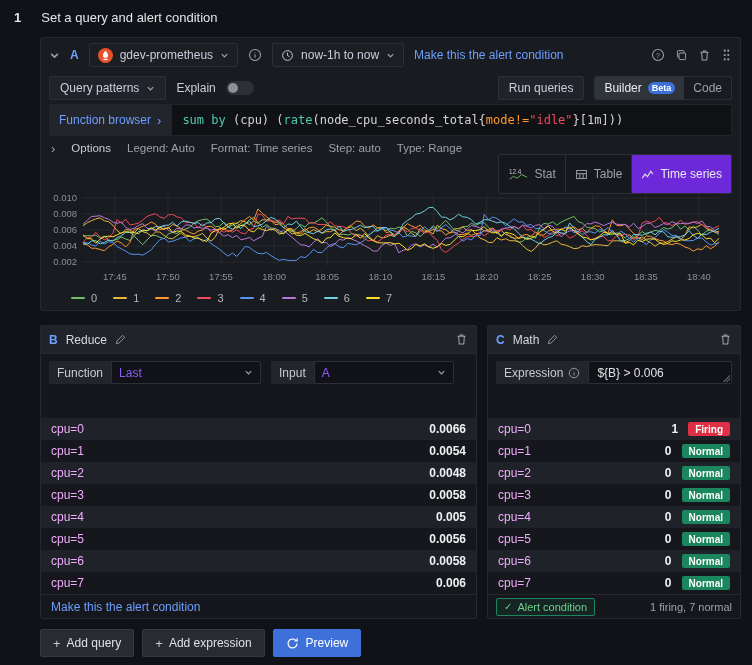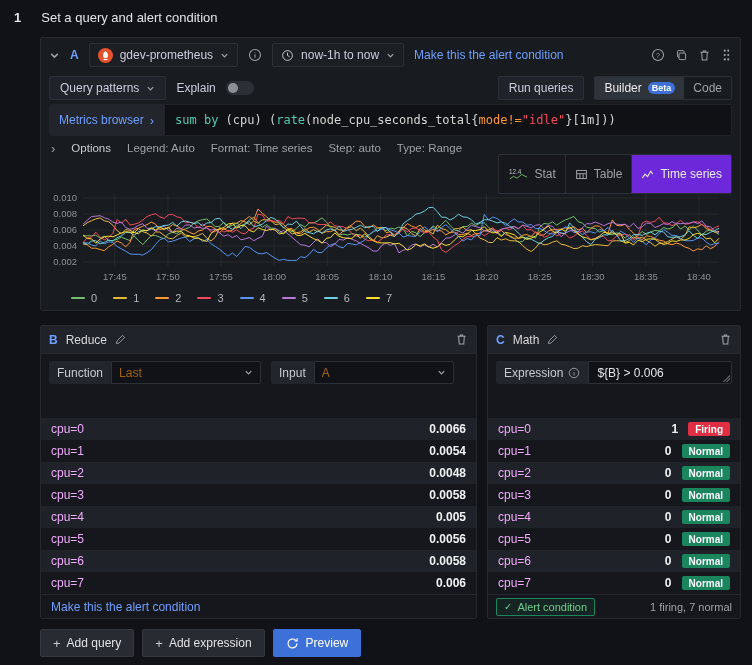--- a/index.html
+++ b/index.html
@@ -48,21 +48,21 @@
 .panels{display:flex;gap:10px;margin-top:14px}
 .panel-b{width:437px;display:flex;flex-direction:column}
 .panel-c{flex:1;display:flex;flex-direction:column}
 .panel-header{display:flex;align-items:center;gap:8px;height:28px;padding:0 8px;background:#202329;border-bottom:1px solid #26282e}
 .panel-title{font-size:12px;color:#d8d9dd}
 .panel-body{background:#16171c;display:flex;flex-direction:column;flex:1}
 .controls{height:64px;padding:7px 8px;display:flex;flex-direction:column;gap:4px}
 .ctl-row{display:flex;gap:10px}
 .inline-field{display:flex;align-items:stretch}
 .field-label{display:flex;align-items:center;gap:5px;background:#22252b;color:#c9cad1;padding:0 8px;font-size:12px;border-radius:2px 0 0 2px;height:23px}
-.select{display:flex;align-items:center;justify-content:space-between;gap:14px;background:#111217;border:1px solid #2c2f36;border-radius:0 2px 2px 0;height:23px;padding:0 7px;font-size:12px;color:#a16207;cursor:pointer}
+.select{display:flex;align-items:center;justify-content:space-between;gap:14px;background:#111217;border:1px solid #2c2f36;border-radius:0 2px 2px 0;height:23px;padding:0 7px;font-size:12px;color:#8b5cf6;cursor:pointer}
 .expr-field{flex:1}
 .expr-input{flex:1;position:relative}
 .expr-input input{width:100%;height:23px;background:#111217;border:1px solid #2c2f36;border-radius:0 2px 2px 0;color:#e0e1e5;font-size:12px;padding:0 8px;font-family:inherit}
 .expr-input::after{content:"";position:absolute;right:2px;bottom:2px;width:8px;height:8px;background:linear-gradient(135deg,transparent 55%,#50535b 55%,#50535b 65%,transparent 65%,transparent 75%,#50535b 75%,#50535b 85%,transparent 85%)}
 .table{display:flex;flex-direction:column}
 .data-row{display:flex;align-items:center;justify-content:space-between;height:22px;padding:0 10px;font-size:12px;background:#16171c}
 .data-row.alt{background:#1f2228}
 .row-label{color:#f0abfc}
 .row-value{color:#f0f1f3;font-weight:700}
 .row-right{display:flex;align-items:center;gap:10px}
@@ -185,21 +185,21 @@
           <span class="beta">Beta</span>
         </div>
         <div class="seg">
           <span>Code</span>
         </div>
       </div>
     </div>
 
     <div class="q-editor">
       <button class="metrics-btn">
-        <span>Metrics browser</span>
+        <span>Function browser</span>
         <span class="mb-chev">›</span>
       </button>
       <div class="code-box">
         <span><span style="color: rgb(78, 201, 176);">sum by </span><span style="color: rgb(212, 212, 212);">(cpu) (</span><span style="color: rgb(78, 201, 176);">rate</span><span style="color: rgb(212, 212, 212);">(node_cpu_seconds_total{</span><span style="color: rgb(255, 152, 48);">mode!=</span><span style="color: rgb(242, 73, 92);">"idle"</span><span style="color: rgb(212, 212, 212);">}[1m]))</span></span>
       </div>
     </div>
 
     <div class="q-options">
       <span class="opt-chev">›</span>
       <span class="opt-label">Options</span>

